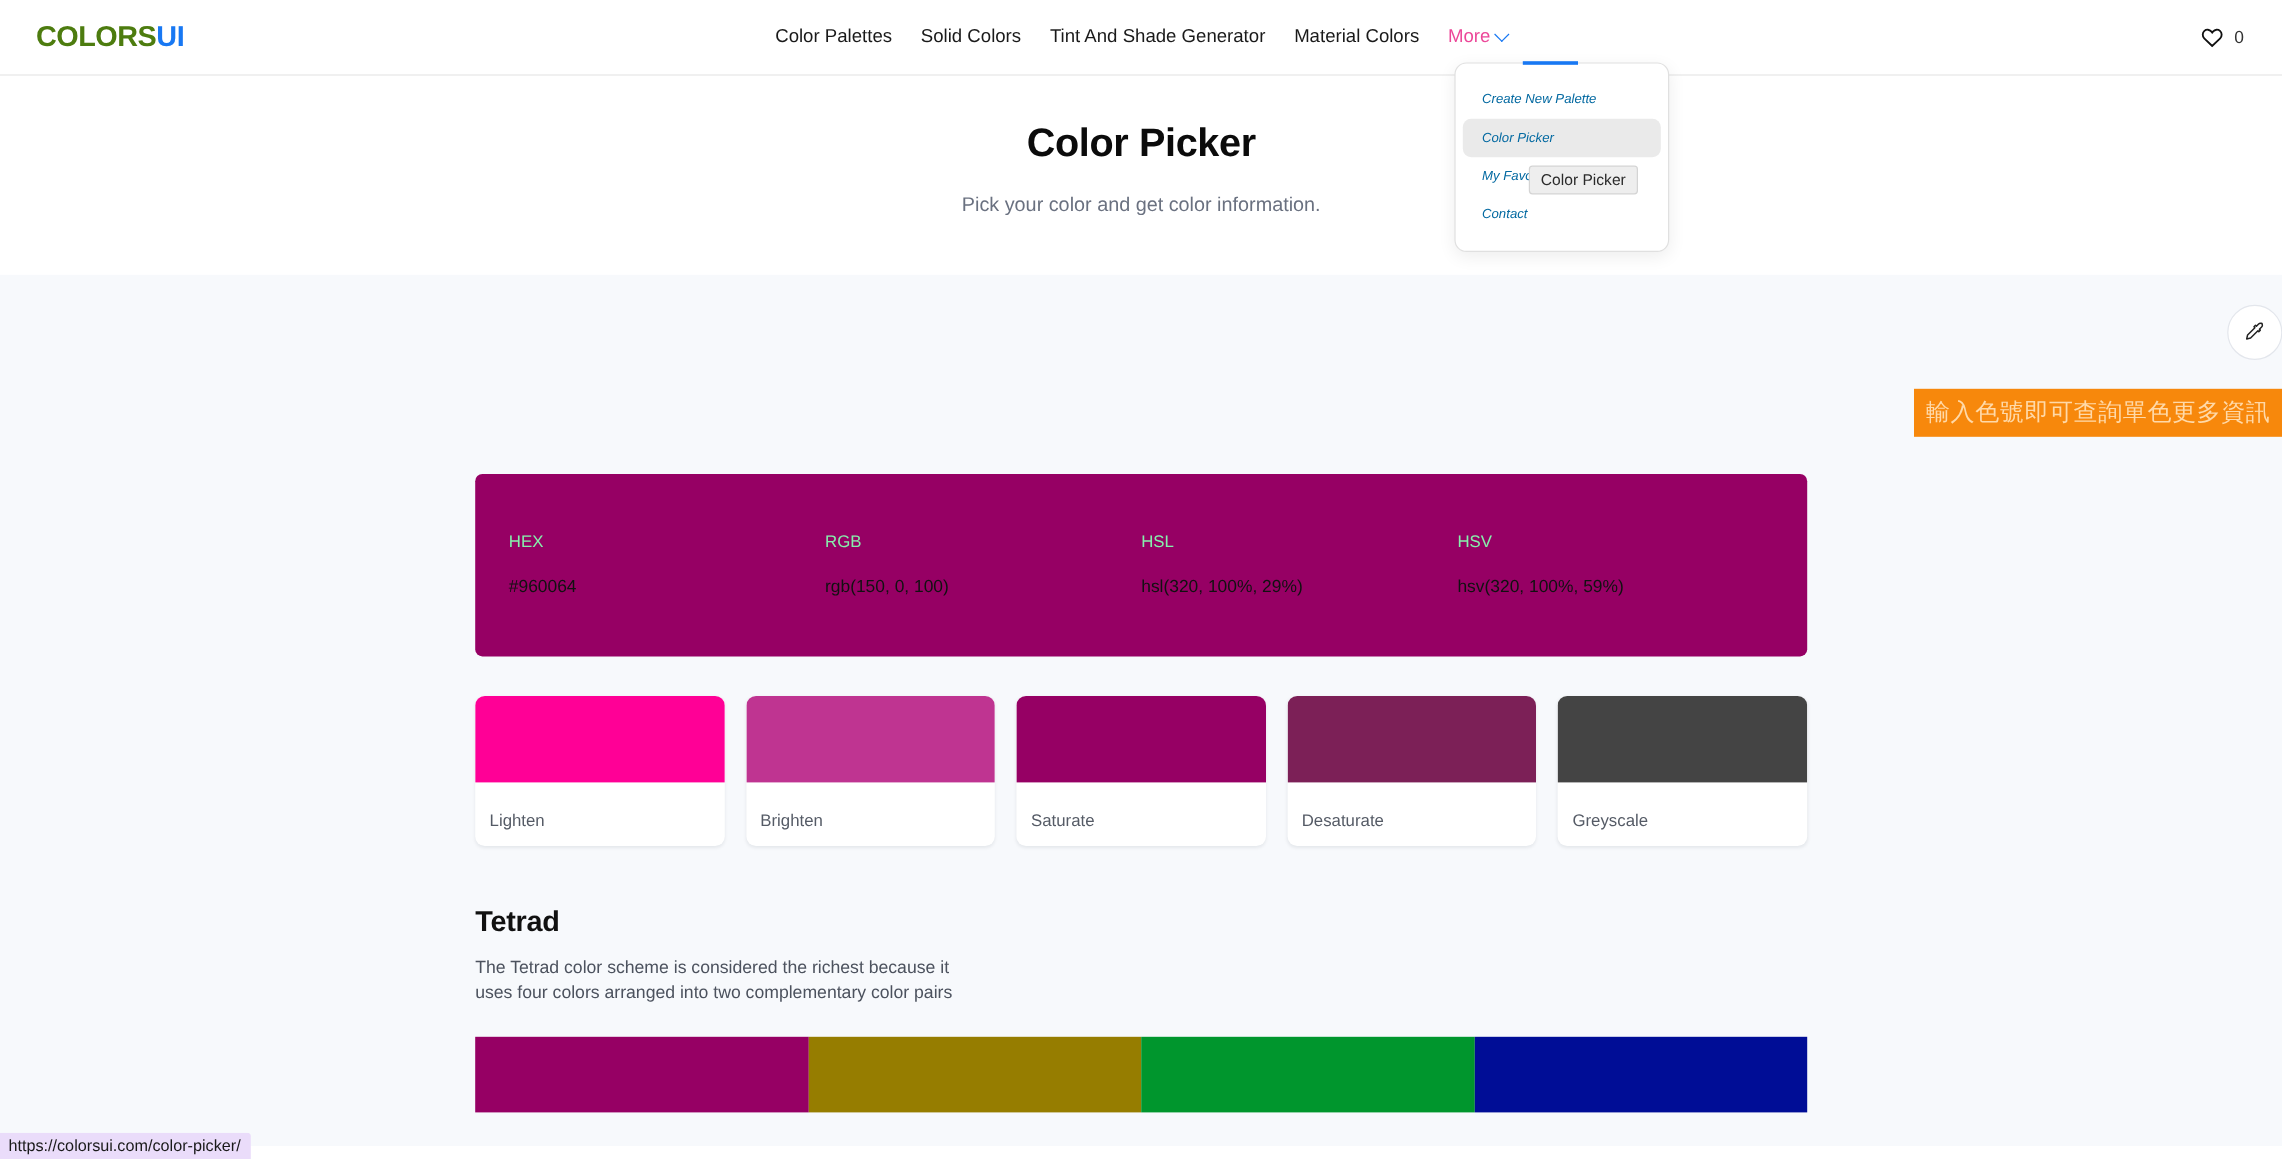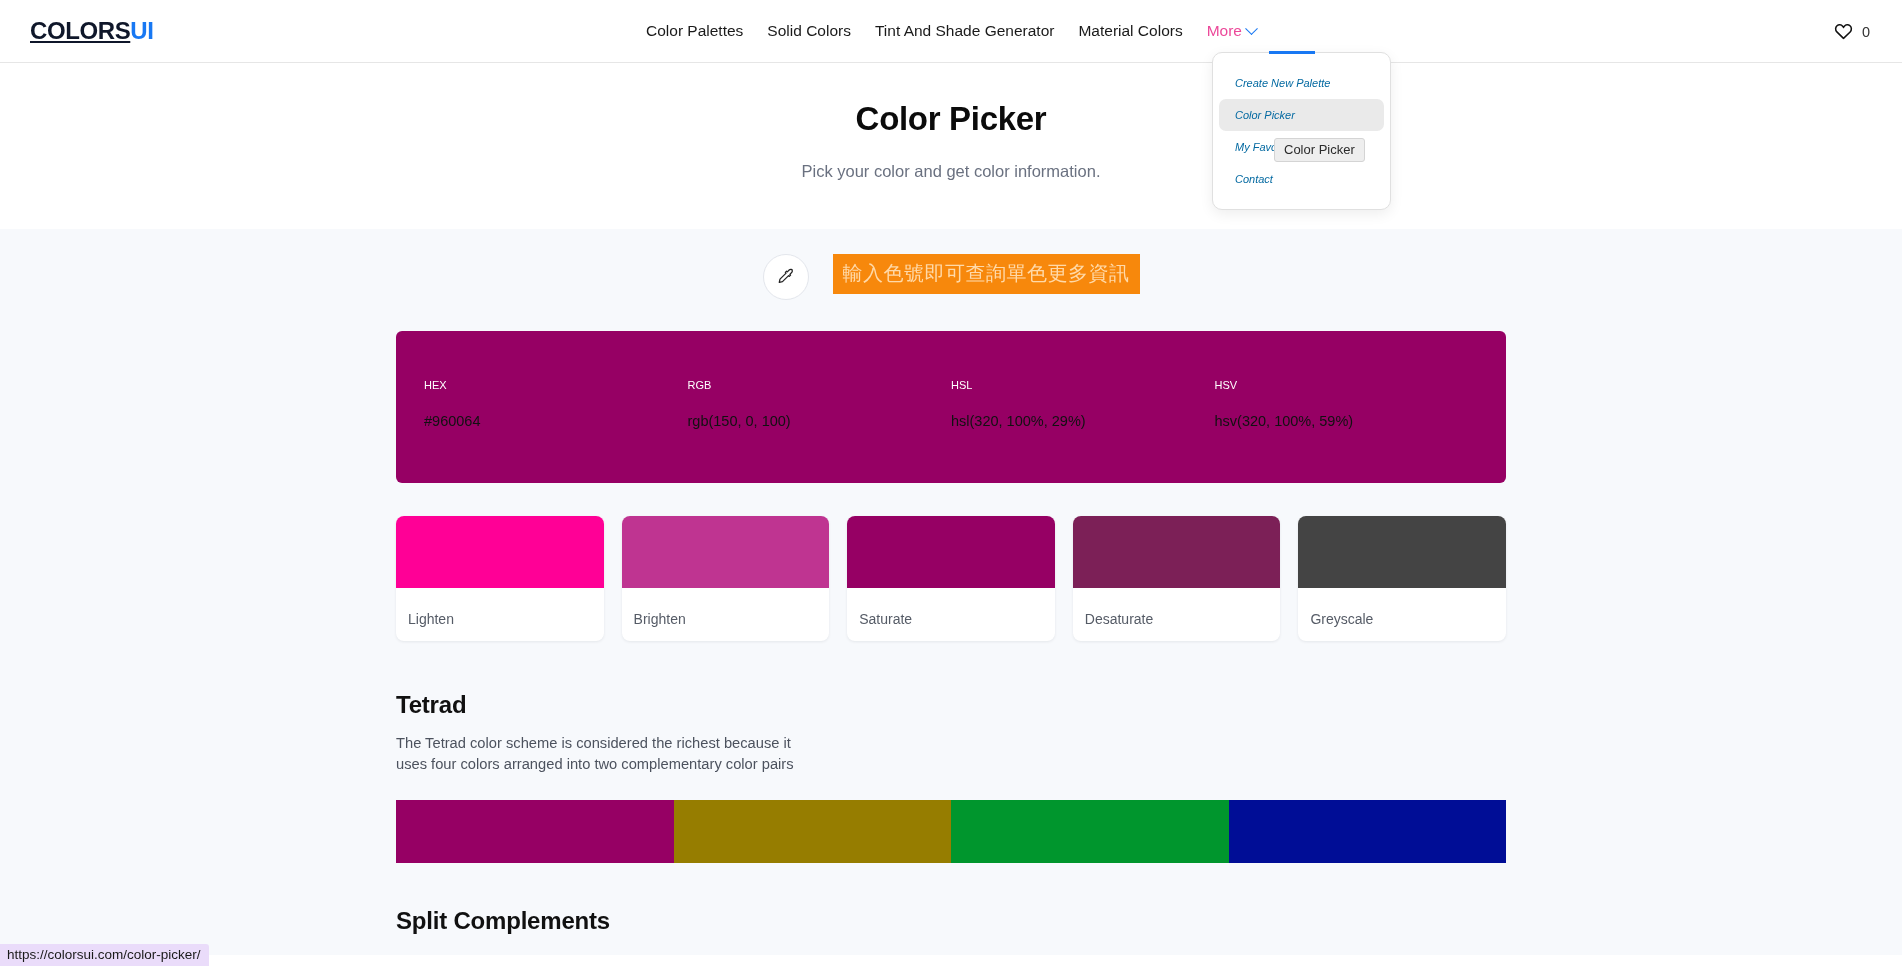--- a/index.html
+++ b/index.html
@@ -17,21 +17,21 @@
     background: #ffffff;
     border-bottom: 1px solid #e6e6e6;
     display: flex;
     align-items: center;
     z-index: 40;
   }
   .logo {
     position: absolute; left: 30px; top: 50%; transform: translateY(-50%);
     font-size: 24px; font-weight: 700; letter-spacing: -0.4px;
   }
-  .logo .dark { color: #0f172a; text-decoration: underline; }
+  .logo .dark { color: #4d7c0f; }
   .logo .accent { color: #1878f3; }
 
   .nav {
     margin: 0 auto;
     display: flex; align-items: center; gap: 20px;
   }
   .nav-item {
     font-size: 15.5px; color: #1a1a1a; cursor: pointer;
     padding: 4px 2px; white-space: nowrap;
   }
@@ -85,22 +85,22 @@
   .hero h1 { font-size: 33px; font-weight: 700; color: #0b0b0b; letter-spacing: -0.3px; }
   .hero p { font-size: 16.5px; color: #6a7180; margin-top: 24px; }
 
   
   .body-area {
     background: #f7f9fc;
     height: 726px;
     position: relative;
   }
   .picker-row {
-    display: flex; align-items: flex-start; justify-content: center;
-    gap: 24px; padding-top: 25px;
+    display: flex; align-items: flex-end; justify-content: center;
+    gap: 24px; padding-top: 25px; flex-direction: column;
   }
   .picker-btn {
     width: 46px; height: 46px; border-radius: 50%;
     background: #ffffff; border: 1px solid #e3e6ec;
     display: flex; align-items: center; justify-content: center;
     cursor: pointer;
   }
   .cjk-banner {
     background: #f7880c; color: #ffd9a8;
     font-size: 20px; line-height: 1.25;
@@ -111,21 +111,21 @@
 
   
   .info-panel {
     width: 1110px; margin: 31px auto 0;
     height: 152px; border-radius: 6px;
     position: relative;
     display: flex;
     padding: 48px 28px 0 28px;
   }
   .info-col { flex: 1; }
-  .info-label { font-size: 11px; color: #ffffff; font-weight: 400; }
+  .info-label { font-size: 14px; color: #86efac; font-weight: 400; }
   .info-value { font-size: 14.5px; color: #111111; margin-top: 22px; }
 
   
   .swatch-row {
     width: 1110px; margin: 33px auto 0;
     display: flex; gap: 18px;
   }
   .swatch-card {
     flex: 1;
     background: #ffffff;

